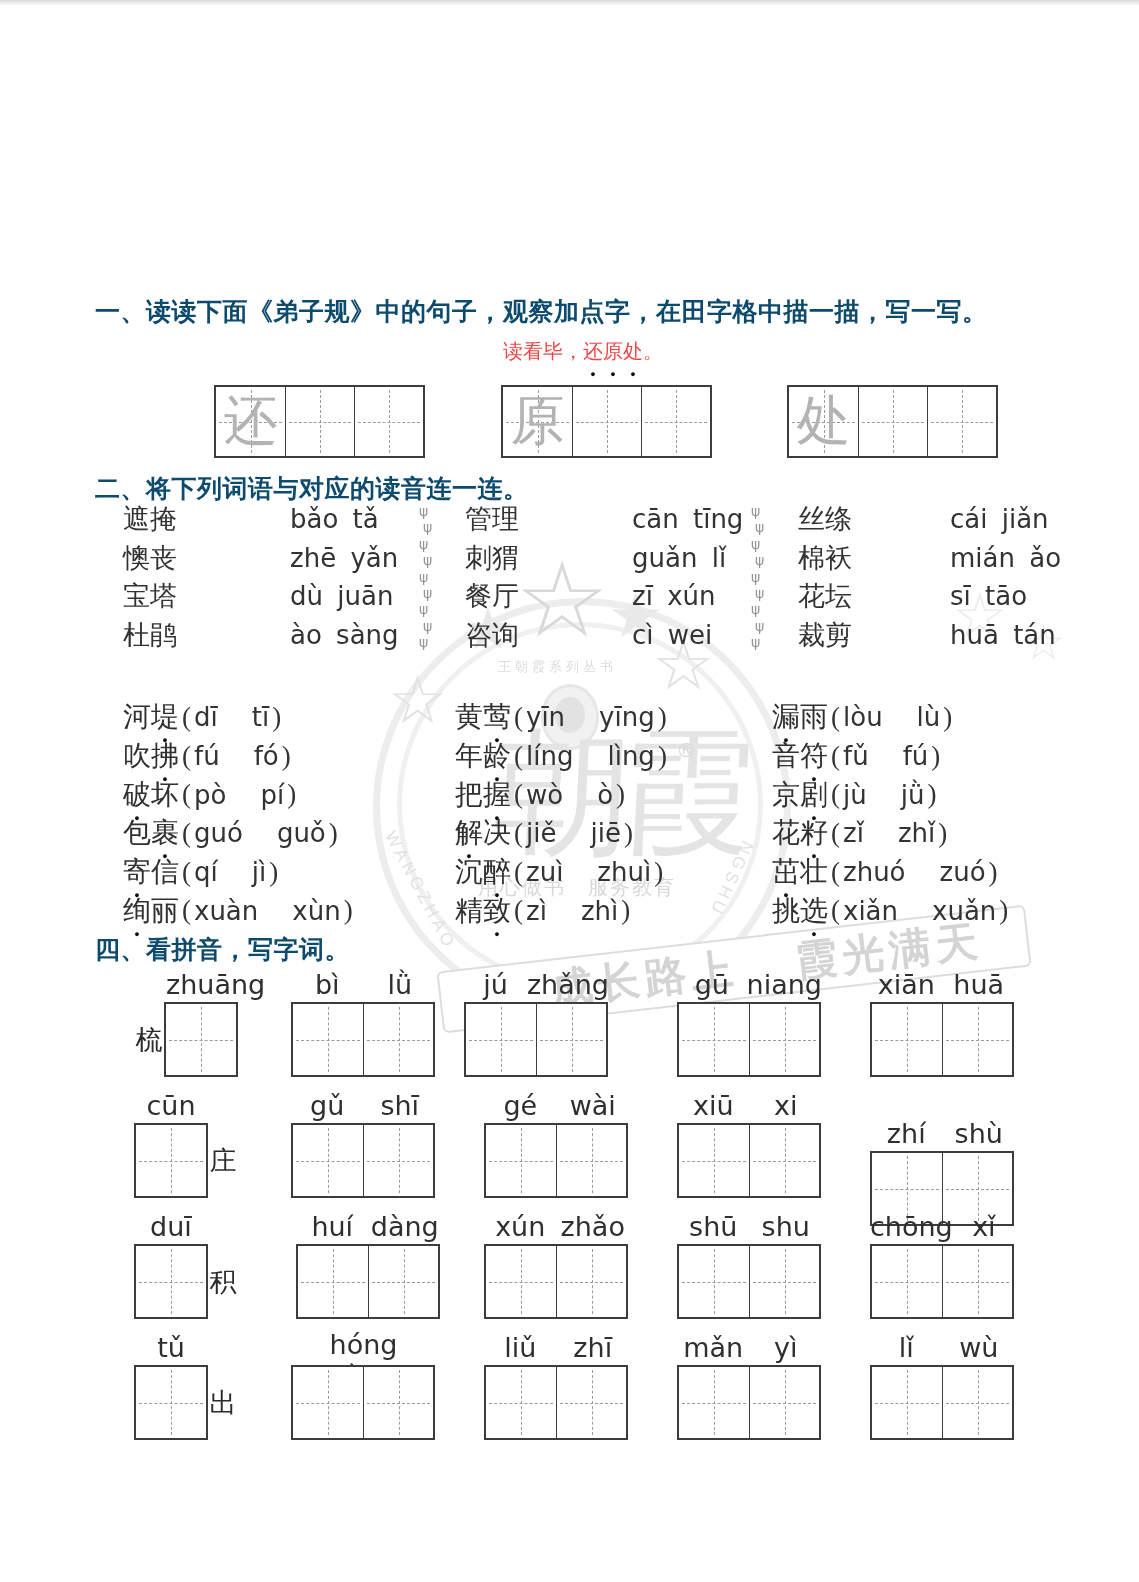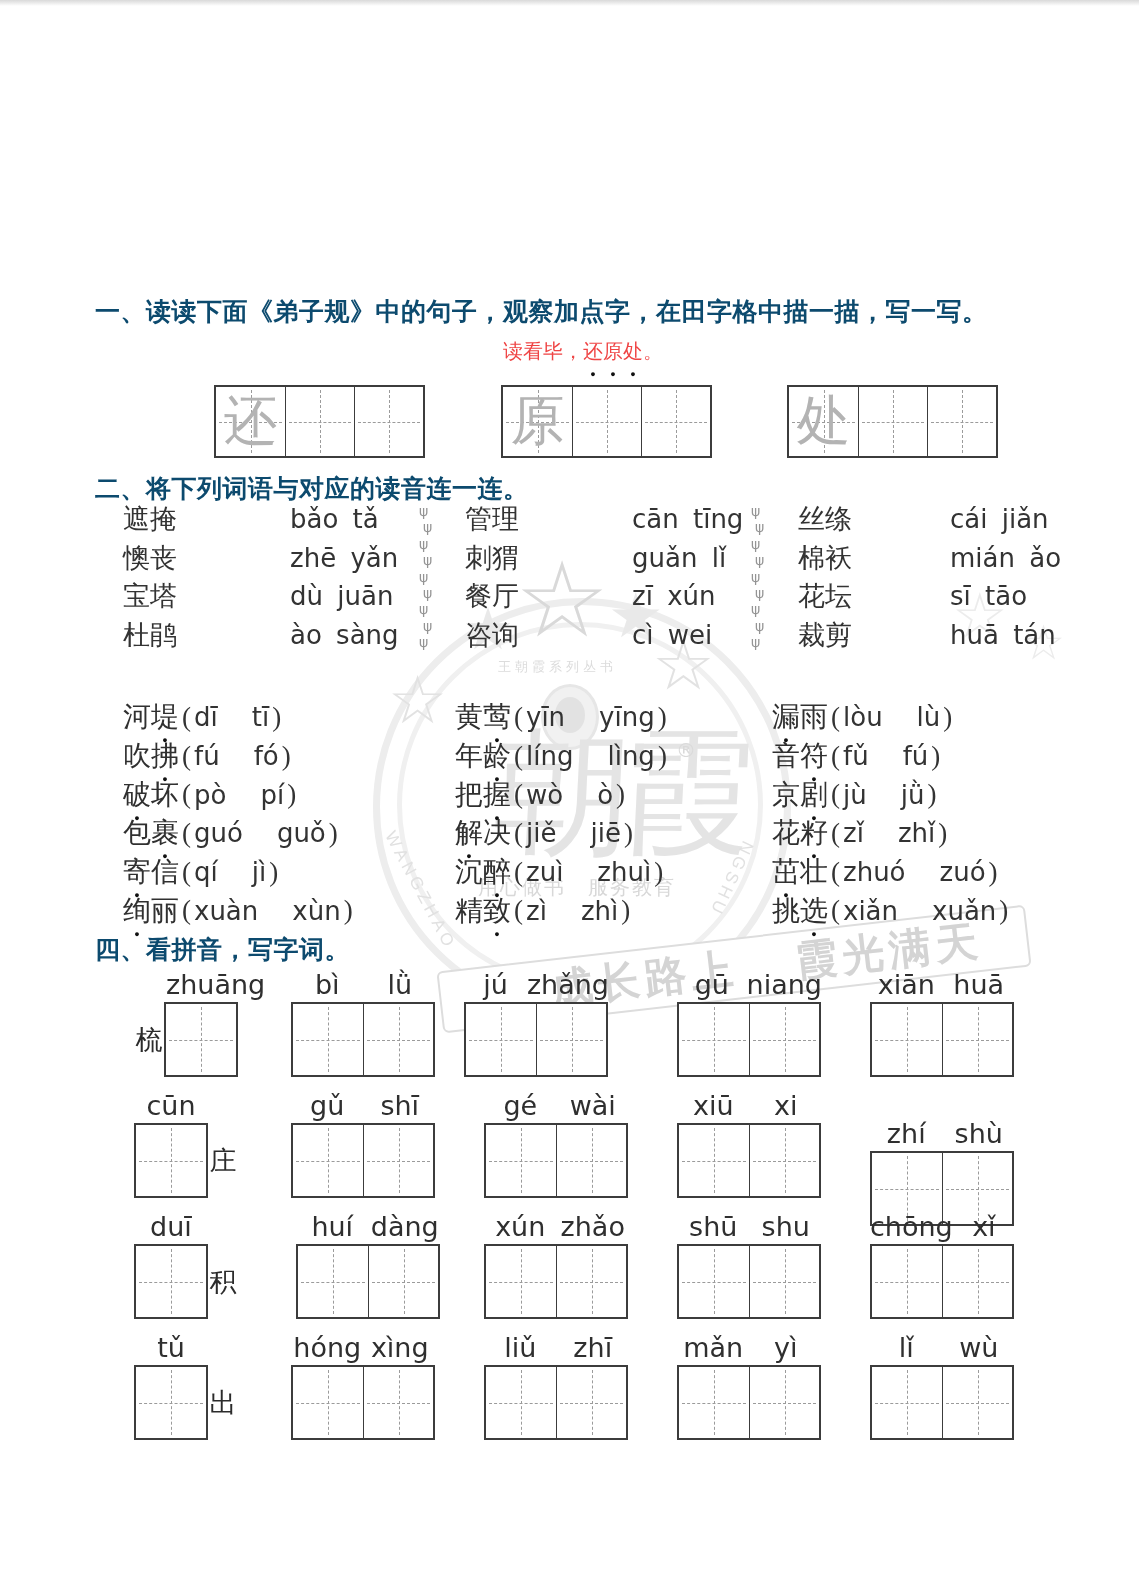--- a/index.html
+++ b/index.html
@@ -572,21 +572,21 @@
           <span>tǔ</span>
         </div>
         <div class="gline">
           <div class="wgrid">
             <div class="wcell "></div>
           </div>
           <span class="glabel">出</span>
         </div>
       </div>
       <div class="s4group" style="left: 291px; top: 1329px; width: 145px;">
-        <div class="pline" style="width: 145px;">
+        <div class="pline" style="width: 145px; flex-direction: column;">
           <span>hóng</span>
           <span>xìng</span>
         </div>
         <div class="gline">
           <div class="wgrid">
             <div class="wcell "></div>
             <div class="wcell "></div>
           </div>
         </div>
       </div>

